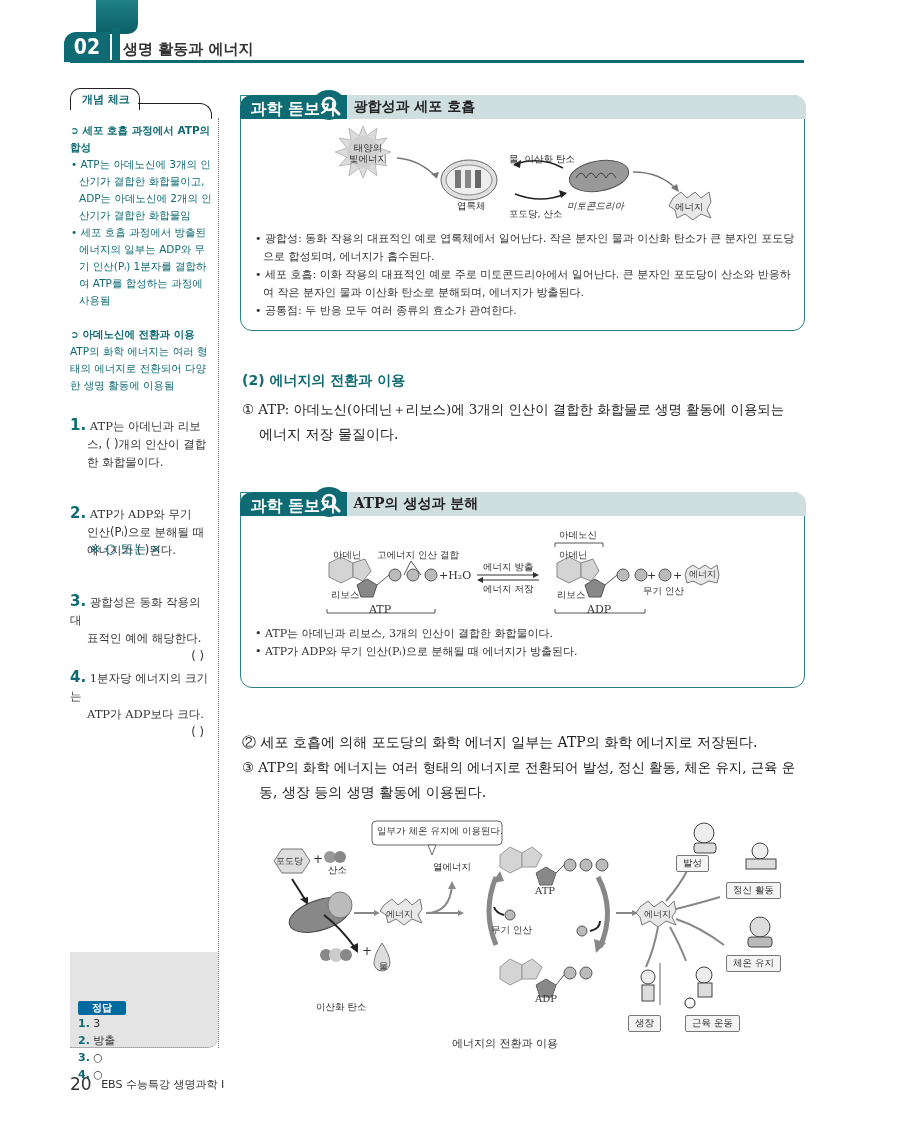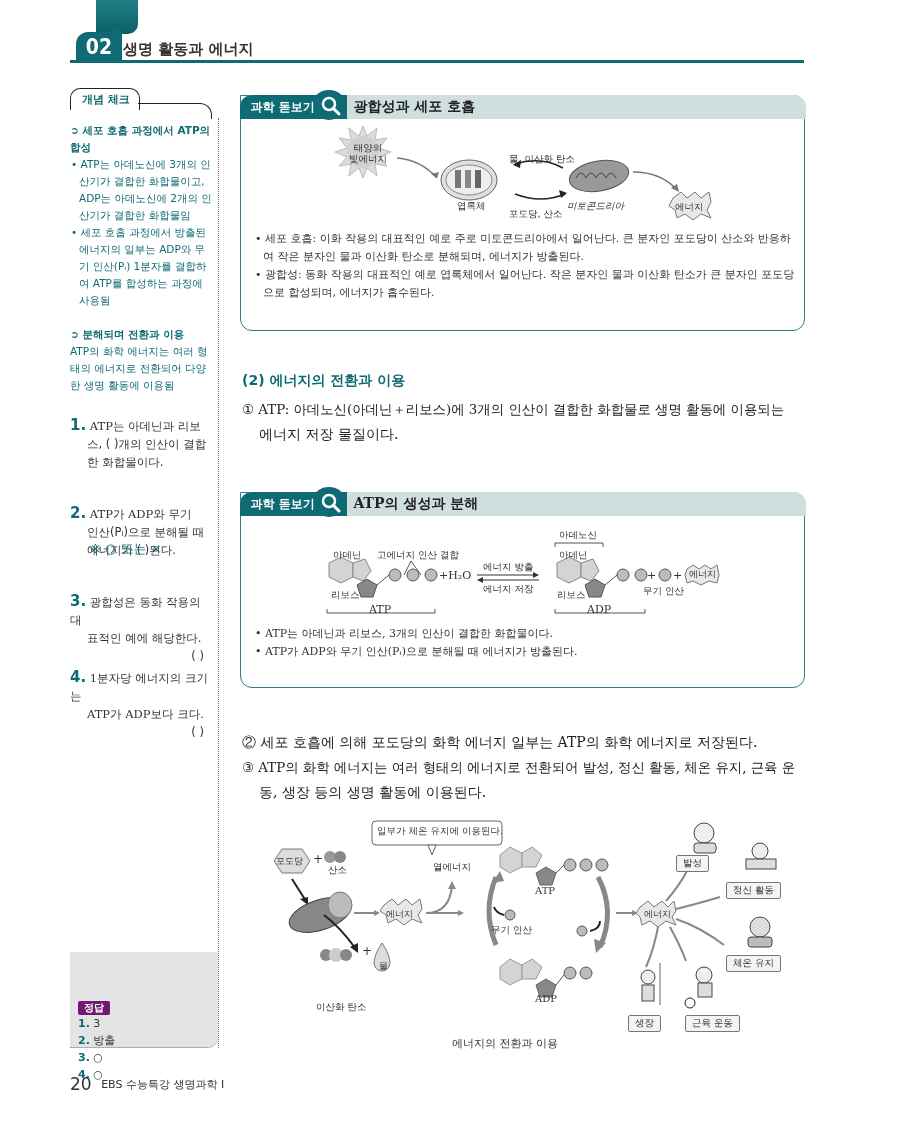--- a/index.html
+++ b/index.html
@@ -2,21 +2,21 @@
 <html><head>
 <meta charset="utf-8">
 <style>
   * { box-sizing: border-box; margin: 0; padding: 0; }
   html, body { width: 900px; height: 1135px; background: #ffffff; overflow: hidden; }
   body { position: relative; font-family: "DejaVu Sans", sans-serif; color: #2a2a2a; }
 
   
   .top-tab { position: absolute; left: 96px; top: 0; width: 42px; height: 34px;
     background: linear-gradient(180deg, #1f8087 0%, #0d5e66 100%); border-radius: 0 0 10px 0; }
-  .chapter-num { position: absolute; left: 76px; top: 32px; width: 46px; height: 30px;
+  .chapter-num { position: absolute; left: 64px; top: 32px; width: 46px; height: 30px;
     background: #0f6b73; border-radius: 12px 0 0 0; color: #fff; font-weight: bold;
     font-size: 21px; text-align: center; line-height: 31px; font-family: "DejaVu Sans Condensed","DejaVu Sans", sans-serif; }
   .chapter-connector { position: absolute; left: 112px; top: 28px; width: 8px; height: 34px; background:#0f6b73; }
   .chapter-title { position: absolute; left: 123px; top: 40px; font-size: 15px; font-weight: bold; color: #333; }
   .header-rule { position: absolute; left: 70px; top: 60px; width: 734px; height: 3px; background: #0f6b73; }
 
   
   .side-tab { position: absolute; left: 70px; top: 88px; width: 70px; height: 22px;
     border: 1.5px solid #222; border-bottom: none; border-radius: 10px 10px 0 0;
     font-size: 11px; font-weight: bold; color: #0f6b73; padding: 3px 0 0 11px; background:#fff; }
@@ -29,33 +29,33 @@
   .side-concept .c-text { }
 
   .quiz { position: absolute; left: 70px; width: 140px; font-size: 11.5px; line-height: 18px; color: #333; }
   .quiz .q-num { color: #0f6b73; font-weight: bold; font-size: 15px; }
   .quiz .q-indent { padding-left: 17px; }
   .quiz .q-paren { text-align: right; padding-right: 6px; }
   .quiz-note { position: absolute; left: 70px; top: 540px; font-size: 13px; color: #0f6b73; margin-left: 20px; }
 
   .answer-box { position: absolute; left: 70px; top: 952px; width: 148px; height: 96px;
     background: #e4e4e4; border-radius: 0 0 10px 0; border-bottom: 1px dotted #777; padding: 10px 0 0 8px; }
-  .answer-badge { display: inline-block; background: #701a75; color: #fff; font-size: 10px; font-weight: bold; padding: 0 6px; border-radius: 2px; margin-top: 39px; }
+  .answer-badge { display: inline-block; background: #0369a1; color: #fff; font-size: 10px; font-weight: bold; padding: 0 14px; border-radius: 2px; margin-top: 39px; }
   .answer-line { font-size: 11px; line-height: 17px; color: #333; }
   .answer-line .a-num { color: #0f6b73; font-weight: bold; }
 
   .footer { position: absolute; left: 70px; top: 1074px; font-size: 11px; color: #333; }
   .footer .page-num { font-size: 17px; margin-right: 6px; vertical-align: -2px; }
 
   
   .sci-box { position: absolute; left: 240px; width: 565px; border: 1.5px solid #2c7f86; border-radius: 0 12px 12px 12px; background: #fff; }
   .sci-head { position: absolute; left: -1.5px; top: -1.5px; width: 566px; height: 24px;
     background: #cfdfe0; border-radius: 12px 12px 0 0; }
   .sci-badge { position: absolute; left: 0; top: 0; height: 24px; width: 107px; background: #0f6b73;
-    border-radius: 12px 0 0 0; color: #fff; font-size: 12px; font-weight: bold; padding: 4px 0 0 11px; }
+    border-radius: 12px 0 0 0; color: #fff; font-size: 16px; font-weight: bold; padding: 4px 0 0 11px; }
   .sci-badge-circle { position: absolute; left: 72px; top: -5px; width: 34px; height: 30px; background: #0f6b73; border-radius: 50%; }
   .sci-mag { position: absolute; left: 80px; top: 0; width: 22px; height: 22px; }
   .sci-title { position: absolute; left: 114px; top: 3px; font-size: 14px; font-weight: bold; color: #222; }
   .sci-bullets { position: absolute; left: 14px; font-size: 11px; line-height: 18px; color: #333; width: 540px; }
   .sci-bullets .b { padding-left: 8px; text-indent: -8px; }
 
   .diag-label { position: absolute; font-size: 9.5px; color: #333; white-space: nowrap; }
   .serif { font-family: "DejaVu Serif", serif; }
 
   
@@ -80,21 +80,21 @@
 <div class="side-tab-line"></div>
 <div class="side-dots"></div>
 
 <div class="side-concept" style="top:122px;">
   <div class="c-head">➲ 세포 호흡 과정에서 ATP의 합성</div>
   <div class="c-item">• ATP는 아데노신에 3개의 인산기가 결합한 화합물이고, ADP는 아데노신에 2개의 인산기가 결합한 화합물임</div>
   <div class="c-item">• 세포 호흡 과정에서 방출된 에너지의 일부는 ADP와 무기 인산(Pᵢ) 1분자를 결합하여 ATP를 합성하는 과정에 사용됨</div>
 </div>
 
 <div class="side-concept" style="top:326px;">
-  <div class="c-head">➲ 분해되며 전환과 이용</div>
+  <div class="c-head">➲ 아데노신에 전환과 이용</div>
   <div class="c-text">ATP의 화학 에너지는 여러 형태의 에너지로 전환되어 다양한 생명 활동에 이용됨</div>
 </div>
 
 <div class="quiz" style="top:416px;">
   <div><span class="q-num">1.</span> <span class="serif">ATP는 아데닌과 리보</span></div>
   <div class="q-indent">스, (      )개의 인산이 결합한 화합물이다.</div>
 </div>
 
 <div class="quiz" style="top:504px;">
   <div><span class="q-num">2.</span> <span class="serif">ATP가 ADP와 무기</span></div>
@@ -174,22 +174,23 @@
     <div>태양의</div>
       <div>빛에너지</div>
   </div>
   <div class="diag-label" style="left:268px; top:57px;">물, 이산화 탄소</div>
   <div class="diag-label" style="left:216px; top:104px;">엽록체</div>
   <div class="diag-label" style="left:268px; top:112px;">포도당, 산소</div>
   <div class="diag-label" style="left:326px; top:104px;font-style:italic;">미토콘드리아</div>
   <div class="diag-label" style="left:434px; top:105px;">에너지</div>
 
   <div class="sci-bullets" style="top:134px;">
+    <div class="b">• 광합성: 동화 작용의 대표적인 예로 엽록체에서 일어난다. 작은 분자인 물과 이산화 탄소가 큰 분자인 포도당으로 합성되며, 에너지가 흡수된다.</div>
     <div class="b">• 세포 호흡: 이화 작용의 대표적인 예로 주로 미토콘드리아에서 일어난다. 큰 분자인 포도당이 산소와 반응하여 작은 분자인 물과 이산화 탄소로 분해되며, 에너지가 방출된다.</div>
-    <div class="b">• 광합성: 동화 작용의 대표적인 예로 엽록체에서 일어난다. 작은 분자인 물과 이산화 탄소가 큰 분자인 포도당으로 합성되며, 에너지가 흡수된다.</div>
+    <div class="b">• 공통점: 두 반응 모두 여러 종류의 효소가 관여한다.</div>
   </div>
 </div>
 
 <div class="section-title">(2) 에너지의 전환과 이용</div>
 <div class="body-para" style="top:398px;">
   <div style="font-size:13.4px;">① ATP: 아데노신(아데닌＋리보스)에 3개의 인산이 결합한 화합물로 생명 활동에 이용되는</div>
   <div class="indent">에너지 저장 물질이다.</div>
 </div>
 
 <div class="sci-box" style="top:492px; height:196px;">

